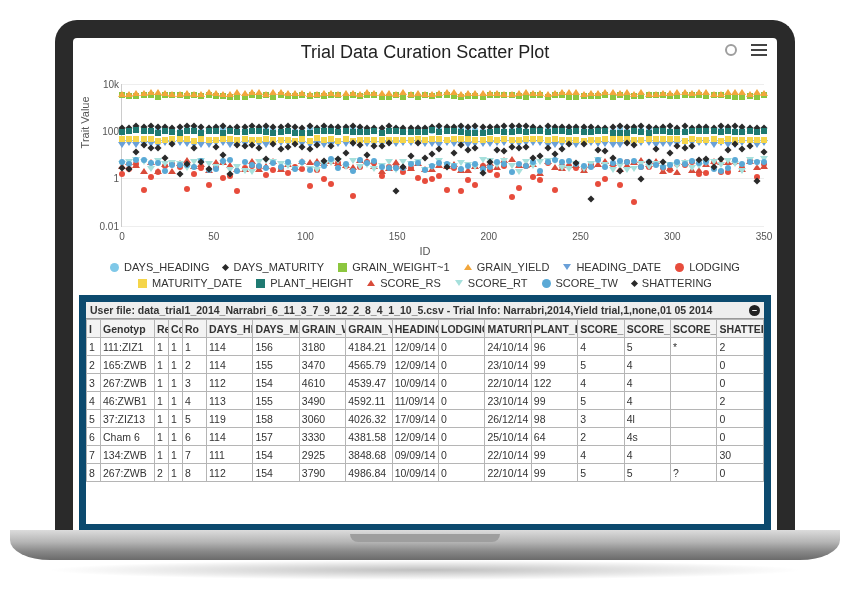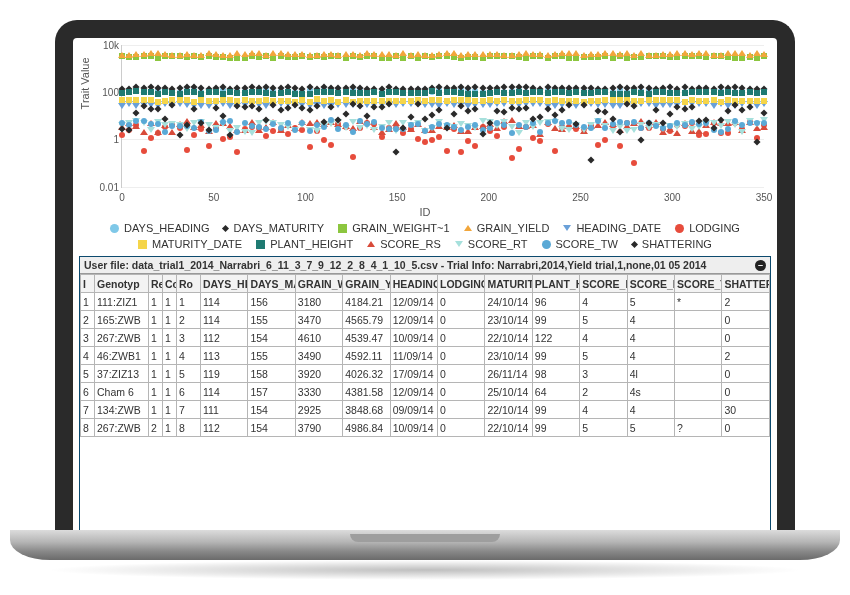--- a/index.html
+++ b/index.html
@@ -97,21 +97,21 @@
   .subtitle {
     text-align: center;
     font-size: 11px;
     color: #444;
     padding: 0 8px 2px;
   }
 
   .chart-area {
     position: relative;
     height: 170px;
-    margin: 2px 8px 0 8px;
+    margin: 16px 8px 0 8px;
     text-decoration: underline;
   }
   .yaxis-label {
     position: absolute;
     left: -2px;
     top: 50%;
     transform: rotate(-90deg) translateX(30%);
     transform-origin: left top;
     font-size: 11px;
     color: #555;
@@ -143,21 +143,21 @@
     gap: 4px 14px;
     padding: 4px 30px 6px;
     font-size:11px;
     color:#333;
   }
   .legend-item{display:flex;align-items:center;gap:5px;}
   .legend-mark{width:9px;height:9px;display:inline-block;}
 
   .table-wrap{
     margin: 0 6px 4px;
-    border:1px solid #0c4a6e;
+    border:7px solid #0c4a6e;
     font-size:10.5px;
     background:#fff;
     flex:1;
     overflow:hidden;
     display:flex;
     flex-direction:column;
   }
   .table-title{
     background:#eee;
     border-bottom:1px solid #999;
@@ -184,20 +184,29 @@
   }
   th{background:#f3f3f3;font-weight:bold;}
   .c0{width:14px;} .c1{width:54px;} .c2{width:14px;} .c3{width:14px;} .c4{width:24px;}
 </style>
 </head>
 <body>
 
 <div class="laptop-frame">
   <div class="screen">
 
+    <div class="title-row">
+      <h1>Trial Data Curation Scatter Plot</h1>
+      <div class="gray-dot"></div>
+      <div class="ham-icon">
+        <span></span>
+          <span></span>
+          <span></span>
+      </div>
+    </div>
 
     <div class="chart-area">
       <div class="yaxis-label">Trait Value</div>
       <div class="plot" id="plot">
           <div class="grid-h" style="top: 0%;"></div>
           <div class="ytick" style="top: 0%;">10k</div>
           <div class="grid-h" style="top: 33%;"></div>
           <div class="ytick" style="top: 33%;">100</div>
           <div class="grid-h" style="top: 66%;"></div>
           <div class="ytick" style="top: 66%;">1</div>
@@ -1470,25 +1479,25 @@
               <td>2</td>
             </tr>
             <tr>
               <td>5</td>
               <td>37:ZIZ13</td>
               <td>1</td>
               <td>1</td>
               <td>5</td>
               <td>119</td>
               <td>158</td>
-              <td>3920</td>
+              <td>3060</td>
               <td>4026.32</td>
               <td>17/09/14</td>
               <td>0</td>
-              <td>26/11/14</td>
+              <td>26/12/14</td>
               <td>98</td>
               <td>3</td>
               <td>4l</td>
               <td></td>
               <td>0</td>
             </tr>
             <tr>
               <td>6</td>
               <td>Cham 6</td>
               <td>1</td>

